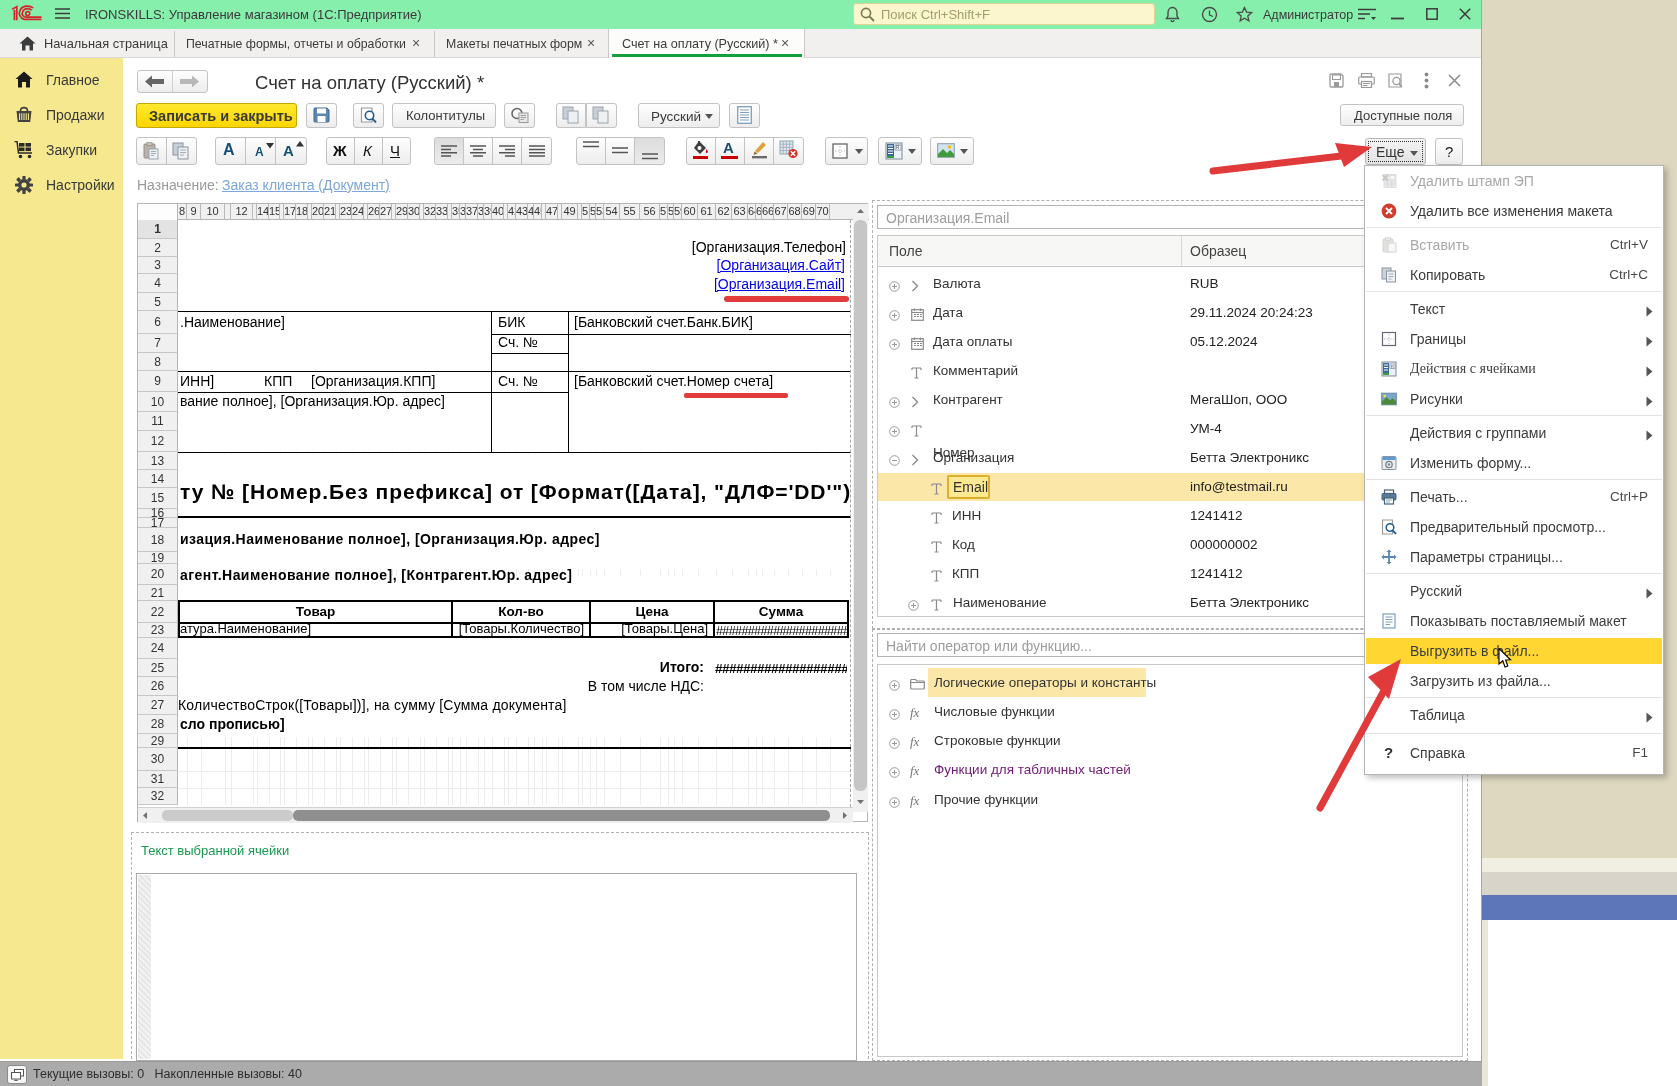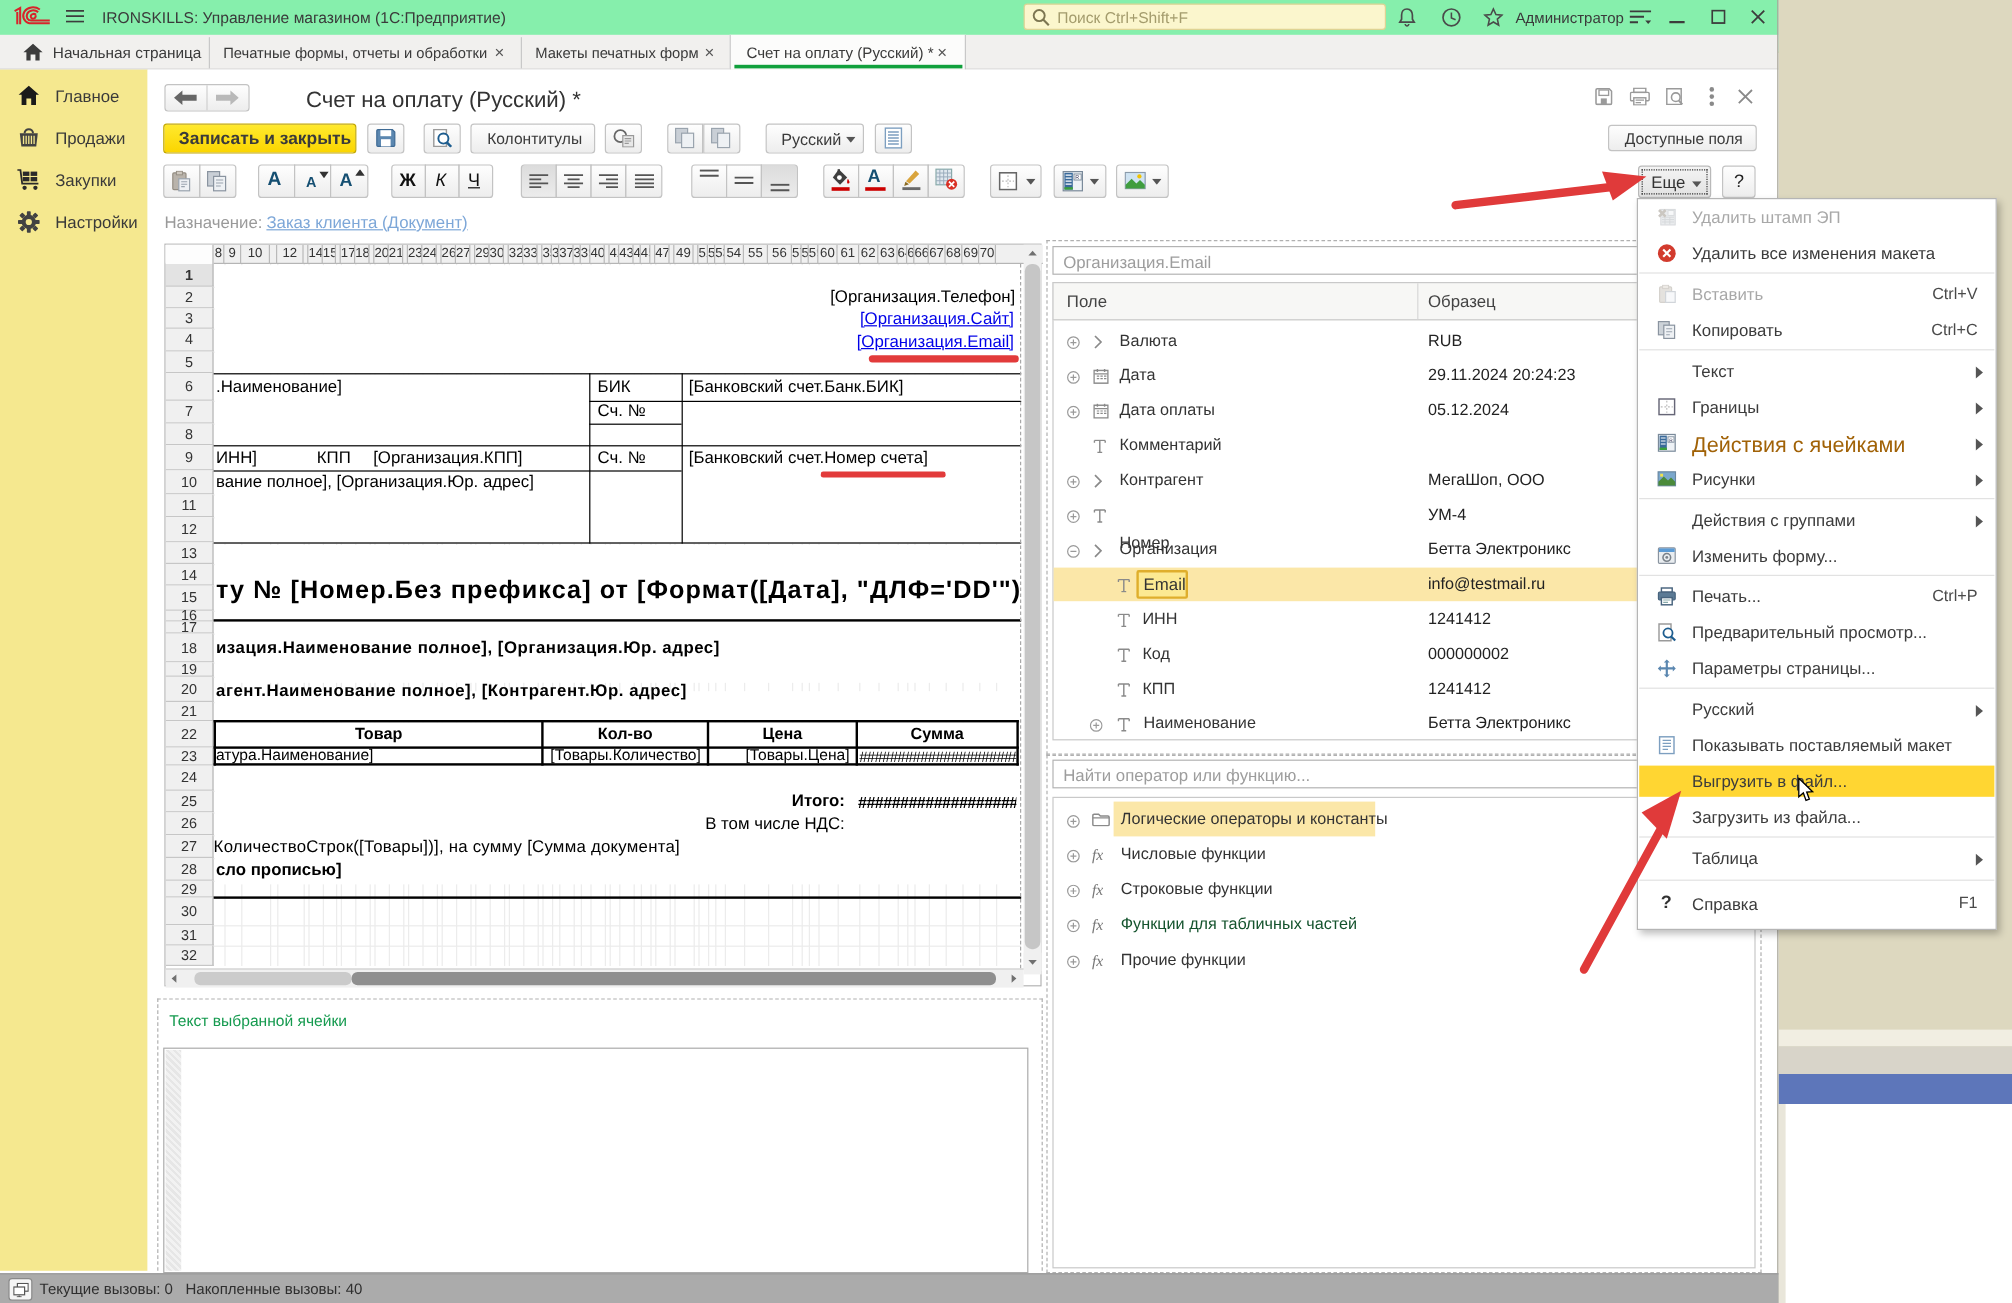--- a/index.html
+++ b/index.html
@@ -749,21 +749,21 @@
       <div style="font-size:13px;font-style:italic;color:#777;font-family:'Liberation Serif',serif;">fx</div>
     </div>
     <div class="txt" style="left:934px;top:733px;font-size:13.5px;color:#333;">Строковые функции</div>
     <div class="abs" style="left:889px;top:764px;"><svg width="11" height="11" viewBox="0 0 11 11">
         <circle cx="5.5" cy="5.5" r="4.8" fill="none" stroke="#9a9a9a"></circle>
         <path d="M5.5 3 V8 M3 5.5 H8" stroke="#9a9a9a" stroke-width="1"></path>
       </svg></div>
     <div class="abs" style="left:910px;top:763px;">
       <div style="font-size:13px;font-style:italic;color:#777;font-family:'Liberation Serif',serif;">fx</div>
     </div>
-    <div class="txt" style="left:934px;top:762px;font-size:13.5px;color:#14532d;">Функции для табличных частей</div>
+    <div class="txt" style="left:934px;top:762px;font-size:13.5px;color:#701a75;">Функции для табличных частей</div>
     <div class="abs" style="left:889px;top:794px;"><svg width="11" height="11" viewBox="0 0 11 11">
         <circle cx="5.5" cy="5.5" r="4.8" fill="none" stroke="#9a9a9a"></circle>
         <path d="M5.5 3 V8 M3 5.5 H8" stroke="#9a9a9a" stroke-width="1"></path>
       </svg></div>
     <div class="abs" style="left:910px;top:793px;">
       <div style="font-size:13px;font-style:italic;color:#777;font-family:'Liberation Serif',serif;">fx</div>
     </div>
     <div class="txt" style="left:934px;top:792px;font-size:13.5px;color:#333;">Прочие функции</div>
 
   <div class="abs" style="left:1481px;top:0;width:1px;height:1086px;background:#a9a69a;"></div>
@@ -821,21 +821,21 @@
         <path d="M0.5 0.5 L6.5 5.5 L0.5 10.5 Z" fill="#555"></path>
       </svg></div>
     <div class="abs" style="left:1381px;top:361px;z-index:52;"><svg width="16" height="16" viewBox="0 0 16 16">
         <rect x="1" y="1" width="14" height="14" fill="#eef2f6" stroke="#7a8a9a"></rect>
         <rect x="2" y="2" width="6" height="12" fill="#3a6a9a"></rect>
         <path d="M3 4 H7 M3 6.5 H7 M3 9 H7" stroke="#fff" stroke-width="1"></path>
         <rect x="9" y="3" width="5" height="4.5" fill="#fff" stroke="#7a8a9a" stroke-width="0.7"></rect>
         <text x="10" y="7" font-size="4" fill="#335">R</text>
         <rect x="2" y="12" width="6" height="2" fill="#3aa03a"></rect>
       </svg></div>
-    <div class="txt" style="left:1410px;top:361px;font-size:18px;color:#a16207;z-index:52;">Действия с ячейками</div>
+    <div class="txt" style="left:1410px;top:361px;font-size:14px;color:#404040;z-index:52;font-family:Liberation Serif, serif;">Действия с ячейками</div>
     <div class="abs" style="left:1646px;top:363px;z-index:52;"><svg width="7" height="11" viewBox="0 0 7 11">
         <path d="M0.5 0.5 L6.5 5.5 L0.5 10.5 Z" fill="#555"></path>
       </svg></div>
     <div class="abs" style="left:1381px;top:391px;z-index:52;"><svg width="16" height="16" viewBox="0 0 16 16">
         <rect x="0.7" y="2.2" width="14.6" height="11.6" fill="#7aa7cc" stroke="#6a87a0" stroke-width="1"></rect>
         <path d="M1 10.5 L5.5 6 L9 9.5 L11.5 7 L15 10.5 V13.5 H1 Z" fill="#4a8a3a"></path>
         <rect x="2.5" y="3.8" width="2.4" height="2.4" fill="#f2e24a"></rect>
       </svg></div>
     <div class="txt" style="left:1410px;top:391px;font-size:14px;color:#3c3c3c;z-index:52;">Рисунки</div>
     <div class="abs" style="left:1646px;top:393px;z-index:52;"><svg width="7" height="11" viewBox="0 0 7 11">

